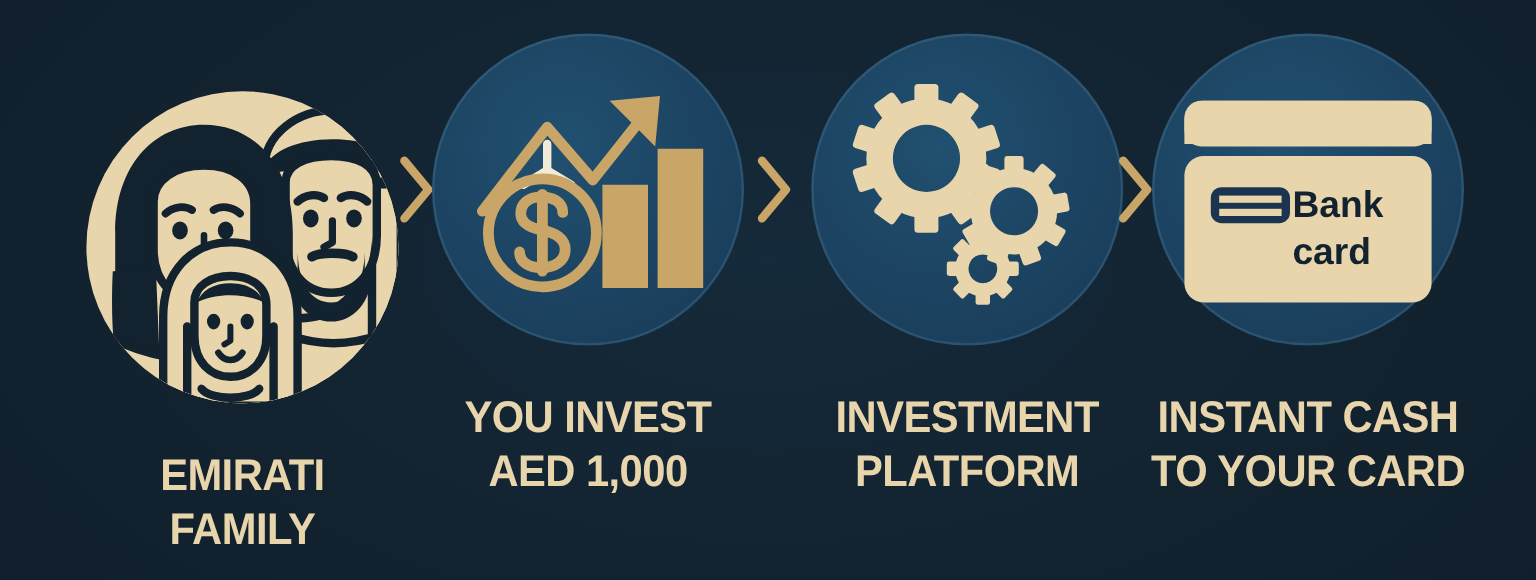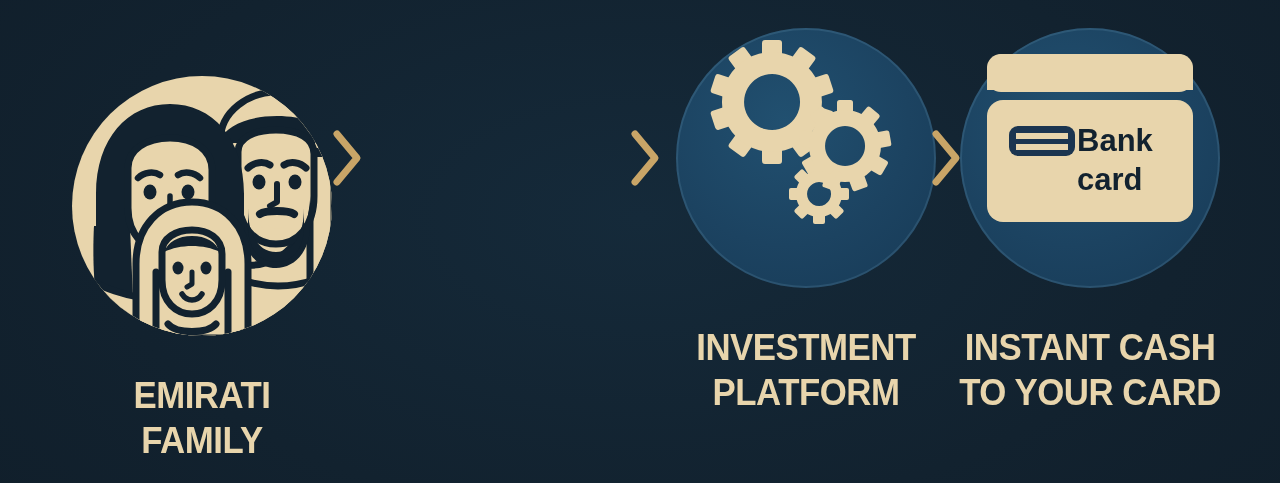--- a/index.html
+++ b/index.html
@@ -33,20 +33,21 @@
 
   .circle {
     position: absolute;
     top: 28px;
     left: 50%;
     transform: translateX(-50%);
     width: 260px;
     height: 260px;
     border-radius: 50%;
     display: flex;
+    align-items: center;
     justify-content: center;
   }
   .circle.cream {
     background: #e8d5ac;
   }
   .circle.blue {
     background: radial-gradient(circle at 42% 36%, #215070 0%, #1c4361 55%, #173a56 100%);
     box-shadow: inset 0 0 0 2px rgba(120,170,200,0.18);
   }
 
@@ -185,20 +186,50 @@
       <span class="ln">FAMILY</span>
     </div>
   </div>
 
   <div class="chev c1">
     <svg width="34" height="60" viewBox="0 0 34 60">
       <path d="M7 6 L27 30 L7 54" fill="none" stroke="#c9a567" stroke-width="7" stroke-linecap="round" stroke-linejoin="round"></path>
     </svg>
   </div>
 
+  <div class="step s2">
+    <div class="circle blue">
+      <svg width="200" height="200" viewBox="0 0 200 200">
+
+        <path d="M12 118 L66 48 L104 92 L150 34" fill="none" stroke="#c9a567" stroke-width="9" stroke-linecap="round" stroke-linejoin="round"></path>
+
+        <path d="M118 26 L160 22 L156 64 Z" fill="#c9a567"></path>
+
+        <g stroke="#f2ead7" stroke-width="7" stroke-linecap="round" fill="none">
+          <path d="M66 62 L66 84"></path>
+          <path d="M66 84 L46 96"></path>
+          <path d="M66 84 L86 96"></path>
+        </g>
+
+        <circle cx="62" cy="136" r="45" fill="none" stroke="#c9a567" stroke-width="9"></circle>
+        <path d="M62 104 L62 168" fill="none" stroke="#c9a567" stroke-width="9" stroke-linecap="round"></path>
+        <path d="M79 119 C79 110 70 106 61 106 C50 106 44 112 44 120
+                 C44 128 52 132 62 134 C73 136 81 141 81 150
+                 C81 159 73 165 61 165 C50 165 43 160 43 152" fill="none" stroke="#c9a567" stroke-width="9" stroke-linecap="round"></path>
+
+        <path d="M112 96 L150 96 L150 182 L112 182 Z" fill="#c9a567"></path>
+
+        <path d="M158 66 L196 66 L196 182 L158 182 Z" fill="#c9a567"></path>
+      </svg>
+    </div>
+    <div class="label">
+      <span class="ln">YOU INVEST</span>
+      <span class="ln">AED 1,000</span>
+    </div>
+  </div>
 
   <div class="chev c2">
     <svg width="34" height="60" viewBox="0 0 34 60">
       <path d="M7 6 L27 30 L7 54" fill="none" stroke="#c9a567" stroke-width="7" stroke-linecap="round" stroke-linejoin="round"></path>
     </svg>
   </div>
 
   <div class="step s3">
     <div class="circle blue">
       <svg width="200" height="200" viewBox="0 0 200 200">

